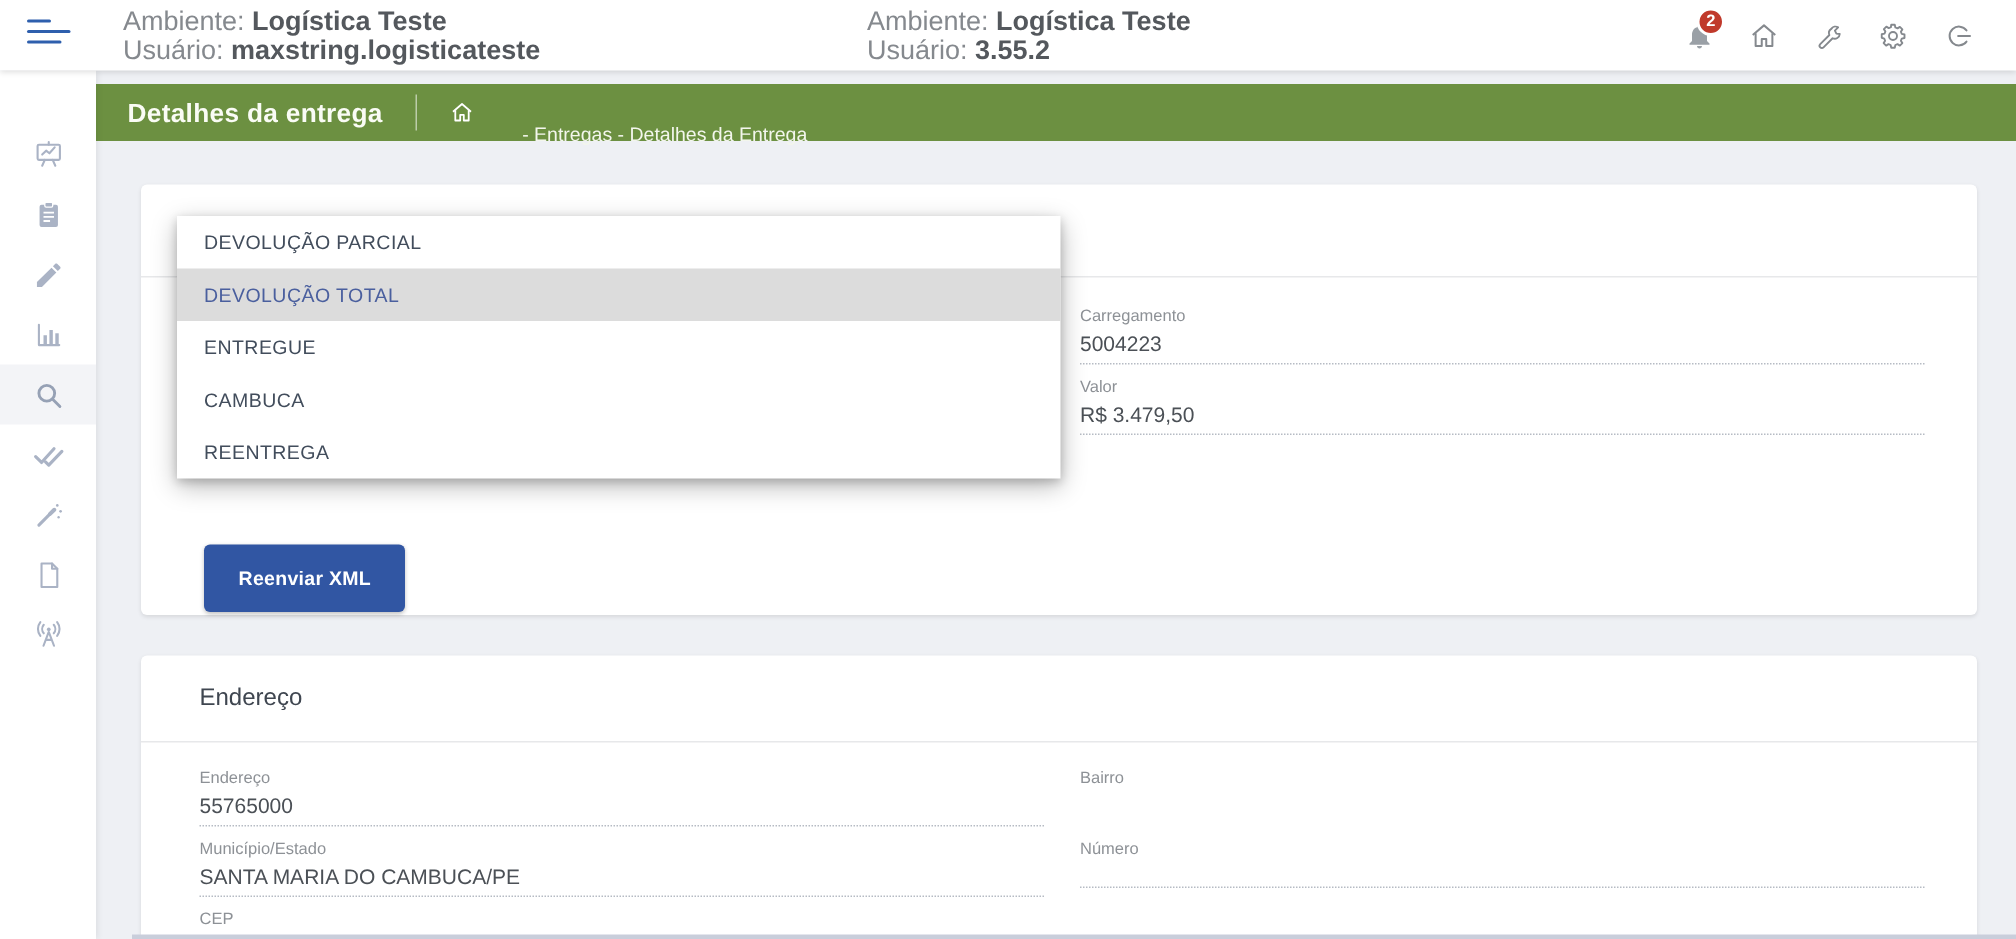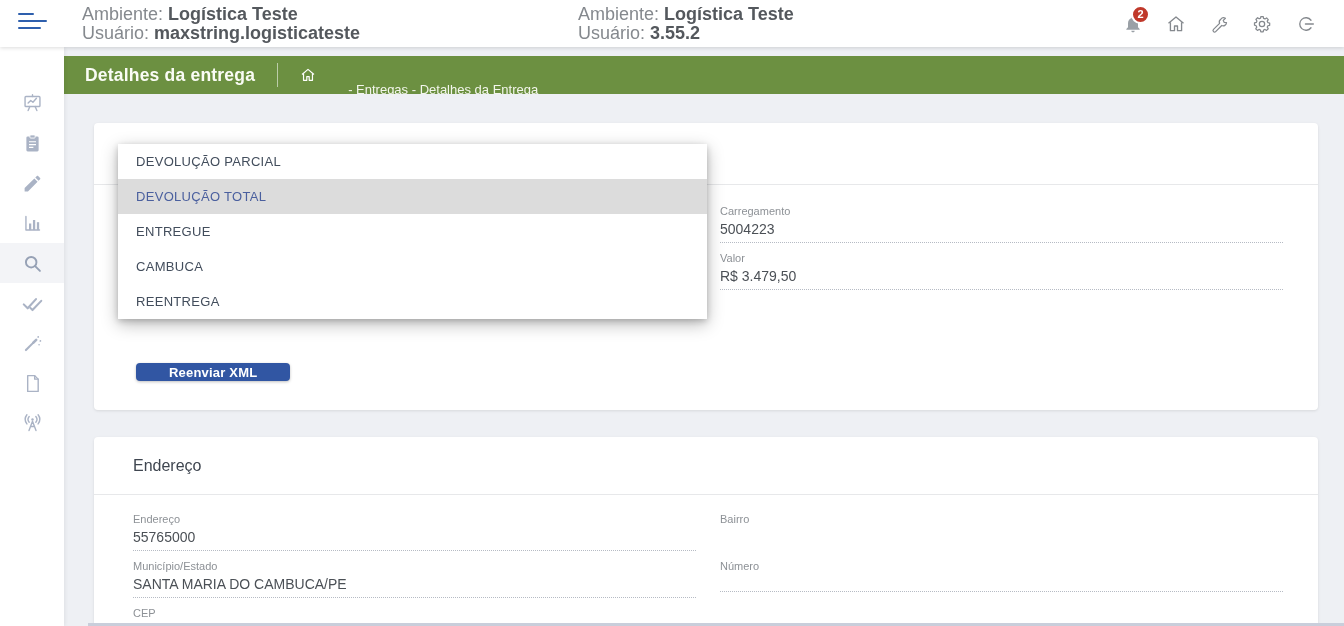--- a/index.html
+++ b/index.html
@@ -53,21 +53,21 @@
 
   .field { margin-bottom:9px; }
   .field .flabel { font-size:11px; color:#8d9196; margin-bottom:4px; }
   .field .fvalue { font-size:14px; color:#4b5056; min-height:16px; padding-bottom:5px;
                    border-bottom:1px dotted #b6bbc4; }
 
   .delivery-fields { position:absolute; left:626px; top:82px; width:563px; }
   .address-grid { display:grid; grid-template-columns:563px 563px; column-gap:24px;
                   padding:18px 0 0 39px; }
 
-  .btn-primary { position:absolute; left:42px; top:240px; height:18px; padding:0 33px;
+  .btn-primary { position:absolute; left:42px; top:240px; height:45px; padding:0 23px;
                  background:#3156a3; color:#ffffff; font-size:13px; font-weight:bold;
                  font-family:"Liberation Sans", sans-serif; border:none; border-radius:4px;
                  cursor:pointer; box-shadow:0 1px 3px rgba(0,0,0,.25); letter-spacing:.2px; }
 
   
   .dropdown { position:absolute; left:118px; top:144px; width:589px; background:#fff; z-index:40;
               box-shadow:0 5px 16px rgba(0,0,0,.28), 0 2px 6px rgba(0,0,0,.18); }
   .dd-item { height:35px; display:flex; align-items:center; padding-left:18px; font-size:13px;
              color:#424d5c; letter-spacing:.3px; cursor:pointer; }
   .dd-item.selected { background:#dcdcdc; color:#4a5f9e; }

